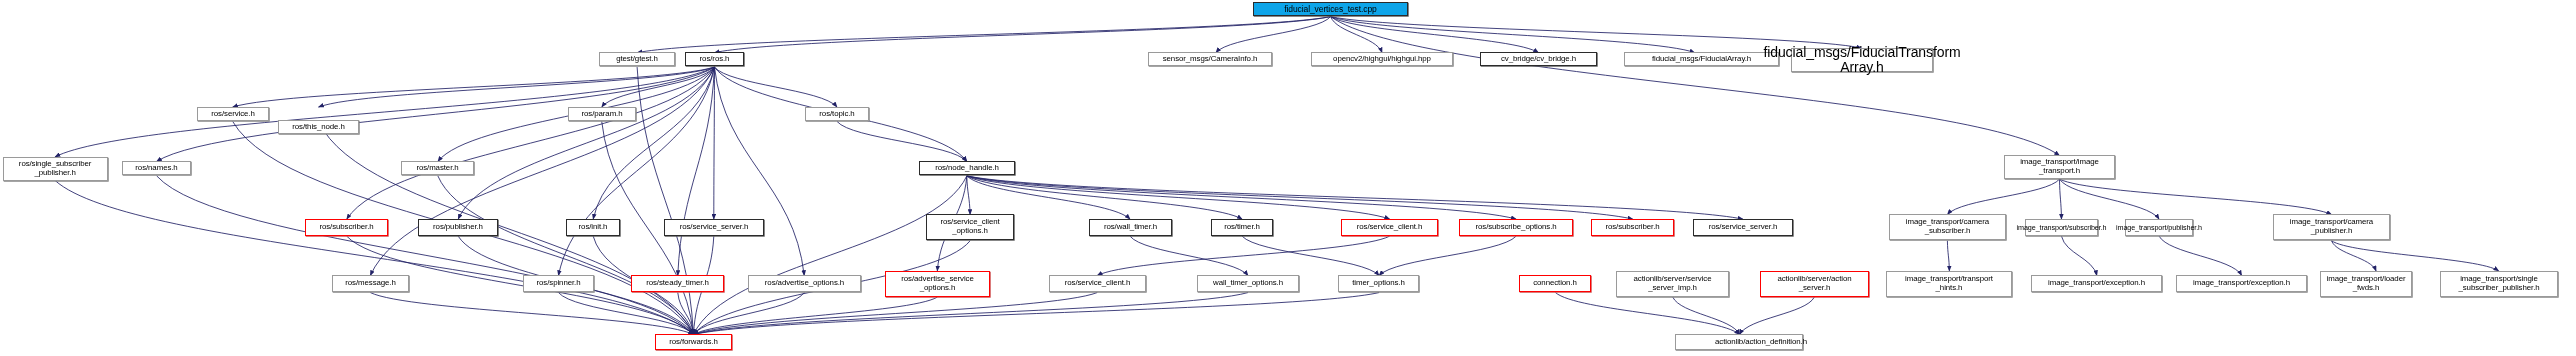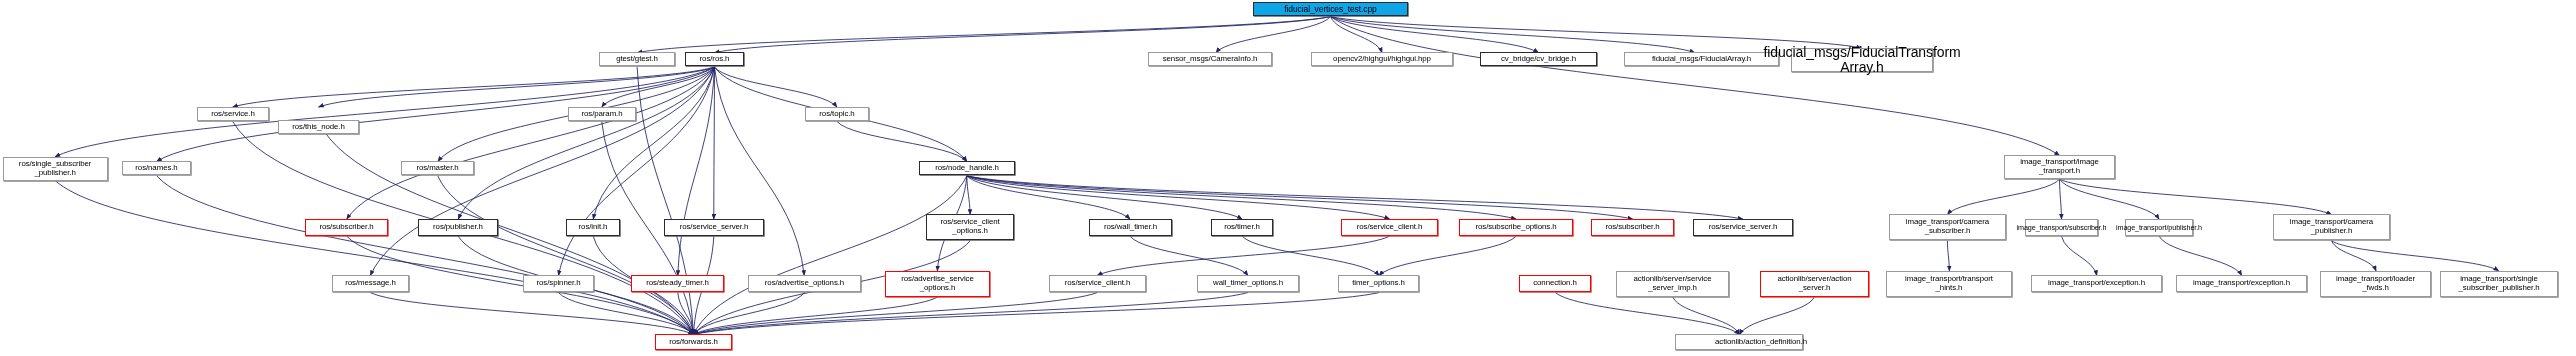--- a/index.html
+++ b/index.html
@@ -149,21 +149,21 @@
       <div class="node gray" style="left: 1338px; top: 275px; width: 81px; height: 17px; font-size: 7.9px;"><span>timer_options.h</span></div>
       <div class="node red" style="left: 1519px; top: 275px; width: 72px; height: 17px; font-size: 7.9px;"><span>connection.h</span></div>
       <div class="node gray" style="left: 1616px; top: 271px; width: 113px; height: 26px; font-size: 7.9px;"><span>actionlib/server/service
 _server_imp.h</span></div>
       <div class="node red" style="left: 1760px; top: 271px; width: 109px; height: 26px; font-size: 7.9px;"><span>actionlib/server/action
 _server.h</span></div>
       <div class="node gray" style="left: 1886px; top: 271px; width: 126px; height: 26px; font-size: 7.9px;"><span>image_transport/transport
 _hints.h</span></div>
       <div class="node gray" style="left: 2031px; top: 275px; width: 131px; height: 17px; font-size: 7.9px;"><span>image_transport/exception.h</span></div>
       <div class="node gray" style="left: 2176px; top: 275px; width: 131px; height: 17px; font-size: 7.9px;"><span>image_transport/exception.h</span></div>
-      <div class="node gray" style="left: 2320px; top: 271px; width: 111px; height: 26px; font-size: 7.9px;"><span>image_transport/loader
+      <div class="node gray" style="left: 2320px; top: 271px; width: 92px; height: 26px; font-size: 7.9px;"><span>image_transport/loader
 _fwds.h</span></div>
       <div class="node gray" style="left: 2440px; top: 271px; width: 118px; height: 26px; font-size: 7.9px;"><span>image_transport/single
 _subscriber_publisher.h</span></div>
       <div class="node red" style="left: 655px; top: 334px; width: 77px; height: 15.7px; font-size: 7.9px;"><span>ros/forwards.h</span></div>
       <div class="node gray" style="left: 1675px; top: 334px; width: 128px; height: 15.7px; font-size: 7.9px; padding-left: 44px;"><span>actionlib/action_definition.h</span></div>
     </div>
 </div>
 
 
 </body></html>

